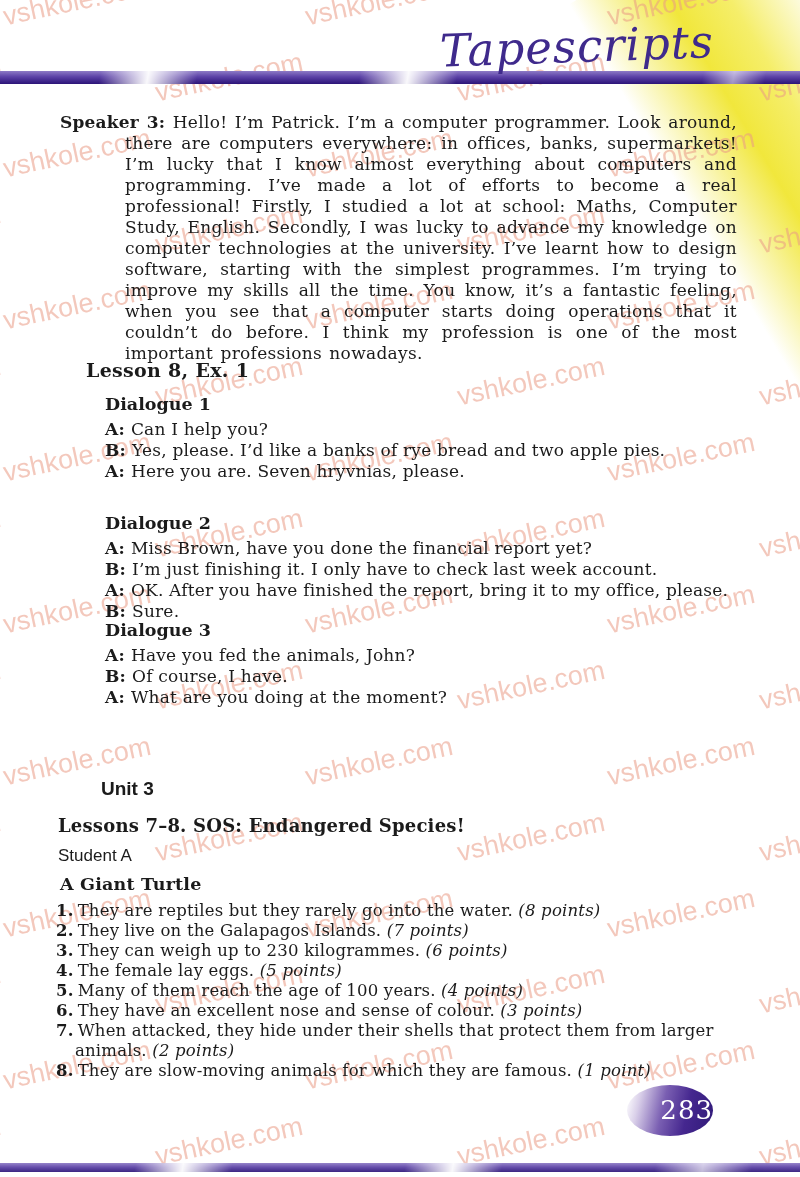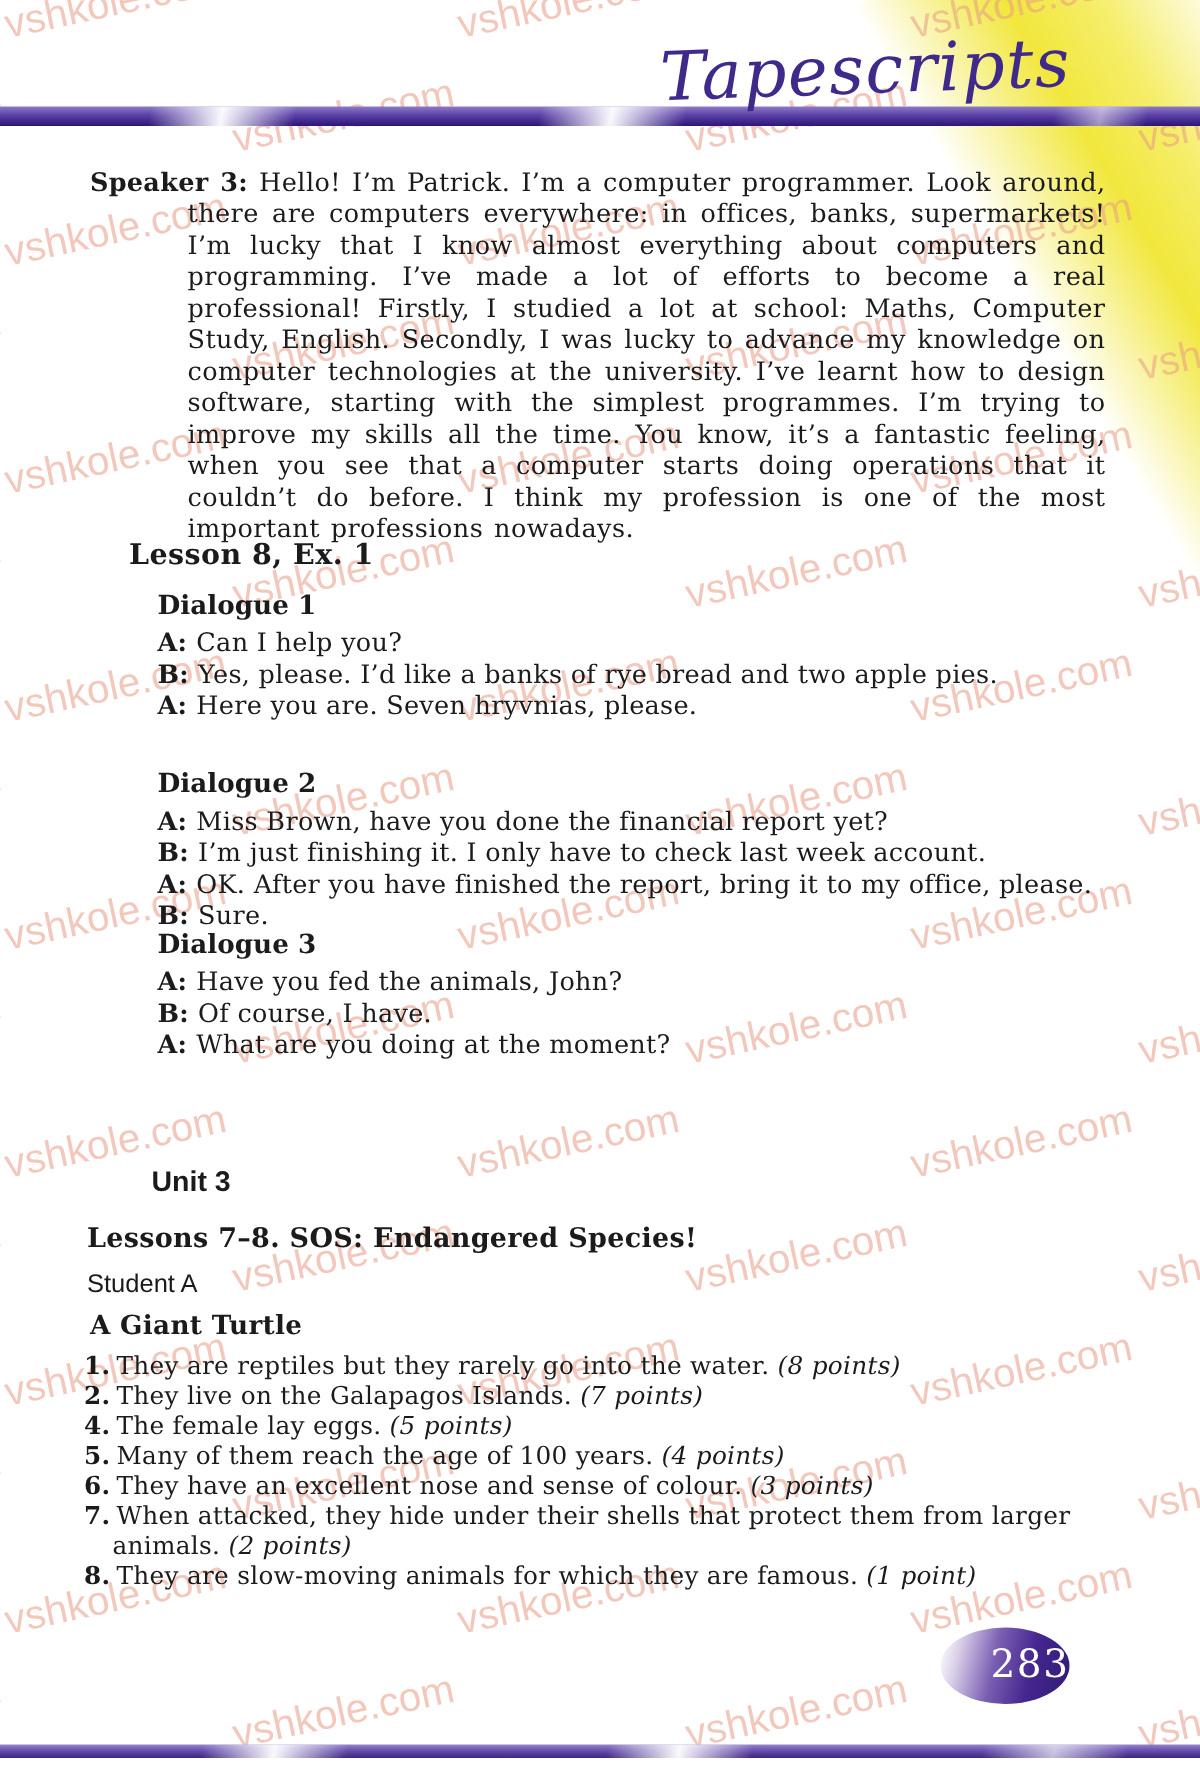--- a/index.html
+++ b/index.html
@@ -157,20 +157,21 @@
   </div>
 
   <div class="sec h-unit">Unit 3</div>
   <div class="sec h-lessons78">Lessons 7–8. SOS: Endangered Species!</div>
   <div class="sec h-student">Student A</div>
   <div class="sec h-turtle">A Giant Turtle</div>
 
   <div class="sec tlist">
     <div class="li"><b>1.</b><span>They are reptiles but they rarely go into the water.</span> <em>(8 points)</em></div>
     <div class="li"><b>2.</b><span>They live on the Galapagos Islands.</span> <em>(7 points)</em></div>
+    <div class="li"><b>3.</b><span>They can weigh up to 230 kilogrammes.</span> <em>(6 points)</em></div>
     <div class="li"><b>4.</b><span>The female lay eggs.</span> <em>(5 points)</em></div>
     <div class="li"><b>5.</b><span>Many of them reach the age of 100 years.</span> <em>(4 points)</em></div>
     <div class="li"><b>6.</b><span>They have an excellent nose and sense of colour.</span> <em>(3 points)</em></div>
     <div class="li"><b>7.</b><span>When attacked, they hide under their shells that protect them from larger animals.</span> <em>(2 points)</em></div>
     <div class="li"><b>8.</b><span>They are slow-moving animals for which they are famous.</span> <em>(1 point)</em></div>
   </div>
 
   <div class="badge">
     <span>283</span>
   </div>

